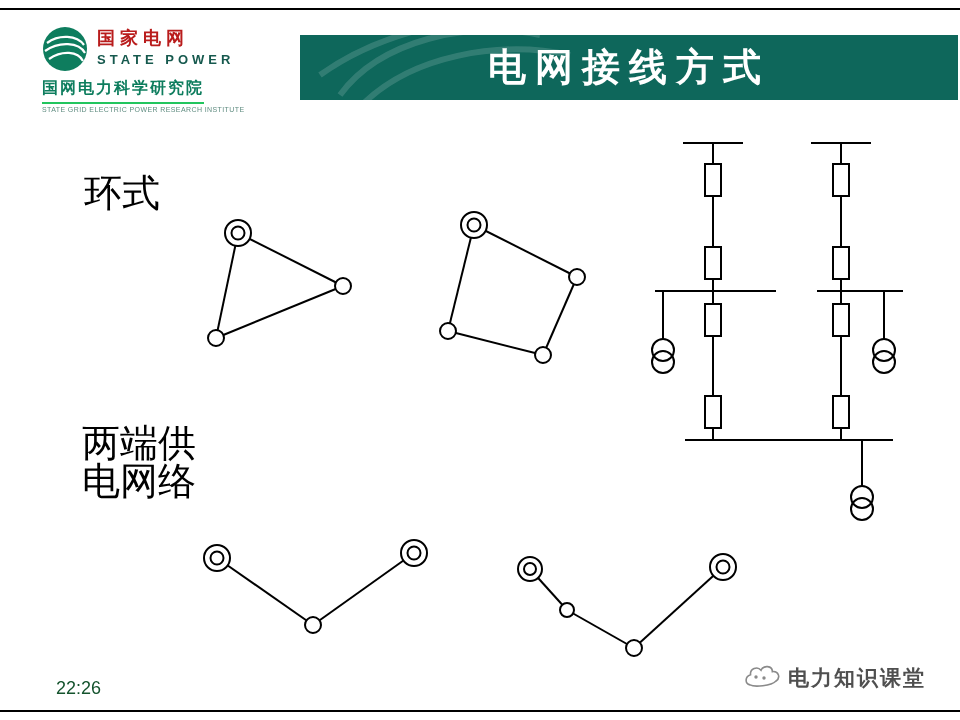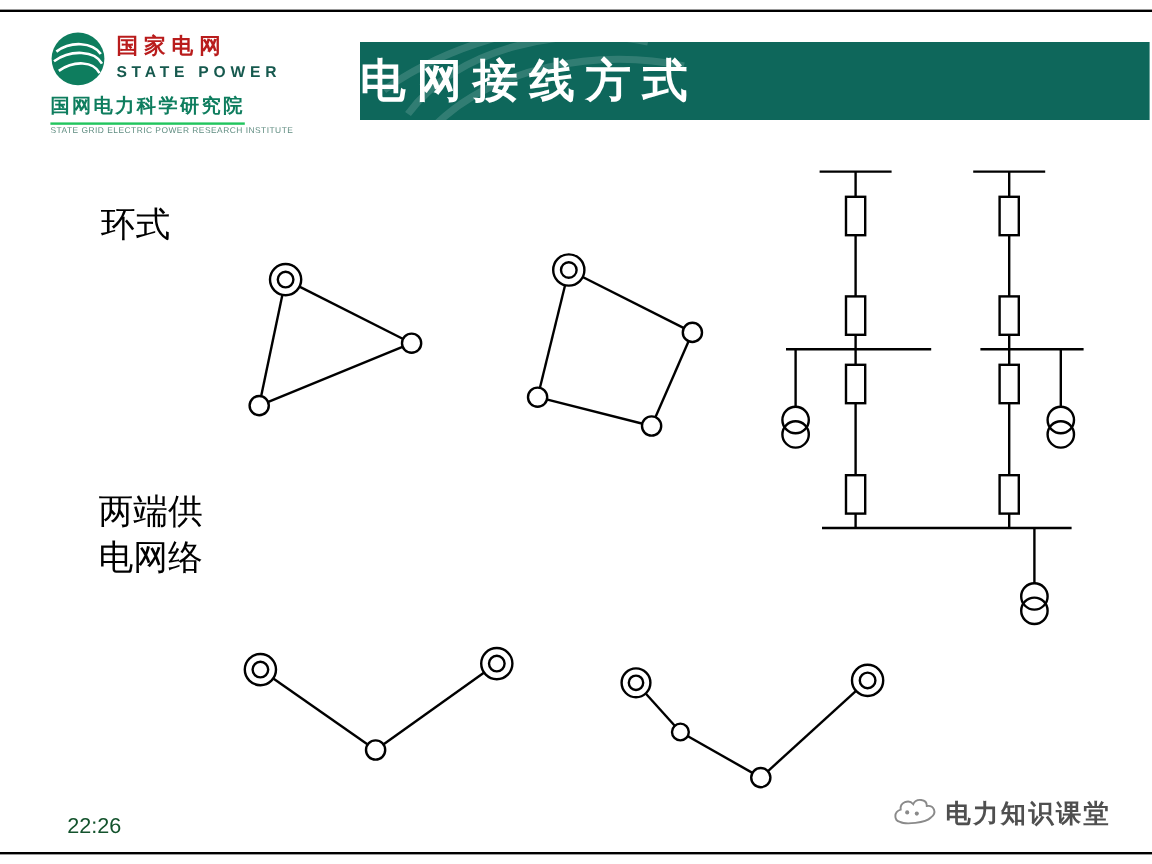--- a/index.html
+++ b/index.html
@@ -15,28 +15,28 @@
   .logo-circle{width:46px;height:46px;flex:0 0 46px;}
   .logo-texts{margin-left:9px;}
   .org-cn{font-size:18px;font-weight:bold;color:#b91c1c;letter-spacing:5px;}
   .org-en{font-size:13px;font-weight:bold;color:#16594e;letter-spacing:4px;margin-top:2px;}
   .institute-cn{margin-top:6px;font-size:16px;font-weight:bold;color:#0e7d5e;letter-spacing:2px;
     border-bottom:2px solid #22c55e;padding-bottom:3px;display:inline-block;}
   .institute-en{font-size:7px;color:#5f8c80;letter-spacing:0.4px;margin-top:2px;white-space:nowrap;}
 
   
   .banner{position:absolute;left:300px;top:35px;width:658px;height:65px;background:#0e675b;
-    display:flex;align-items:center;justify-content:flex-start;overflow:hidden;}
+    display:flex;align-items:center;justify-content:center;overflow:hidden;}
   .banner-deco{position:absolute;left:0;top:0;z-index:1;}
   .banner-title{position:relative;z-index:2;color:#fff;font-size:38px;font-weight:bold;letter-spacing:9px;}
 
   
-  .label{position:absolute;color:#000;font-size:29px;}
+  .label{position:absolute;color:#000;font-size:38px;}
   .label-ring{left:84px;top:168px;}
-  .label-two-end{left:82px;top:408px;line-height:38px;}
+  .label-two-end{left:82px;top:424px;line-height:38px;}
   .label-two-end span{display:block;}
 
   .diagram-svg{position:absolute;left:0;top:0;}
 
   
   .time{position:absolute;left:56px;top:678px;font-size:18px;color:#14532d;}
   .brand{position:absolute;right:34px;top:662px;display:flex;align-items:flex-end;}
   .brand-text{font-size:21px;font-weight:bold;color:#4f4f4f;letter-spacing:2px;margin-left:4px;}
 </style>
 </head>

